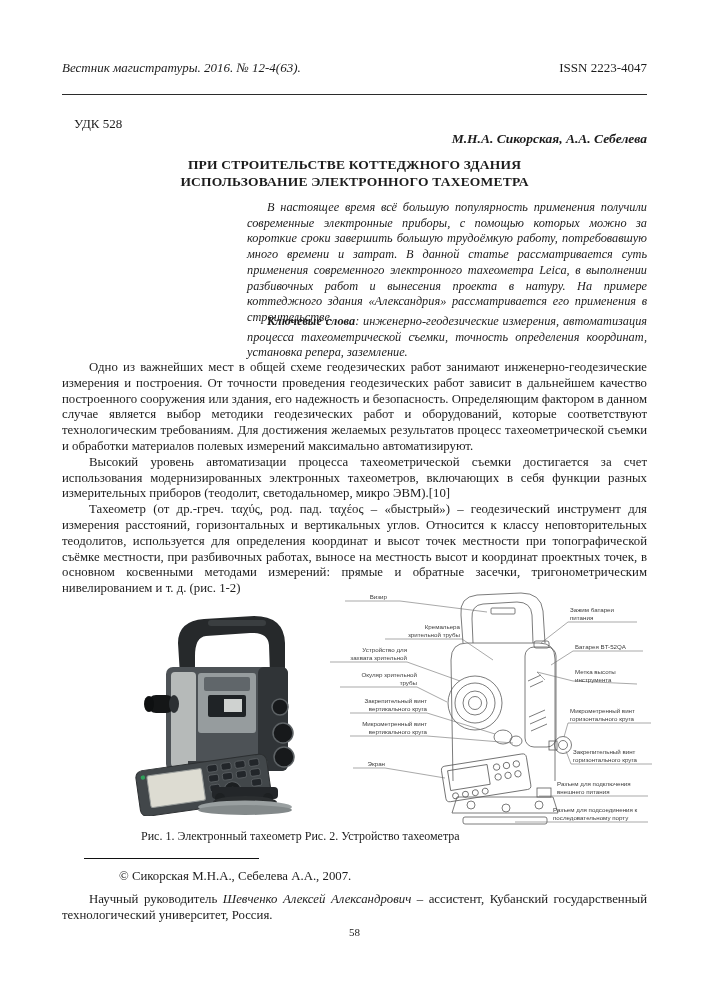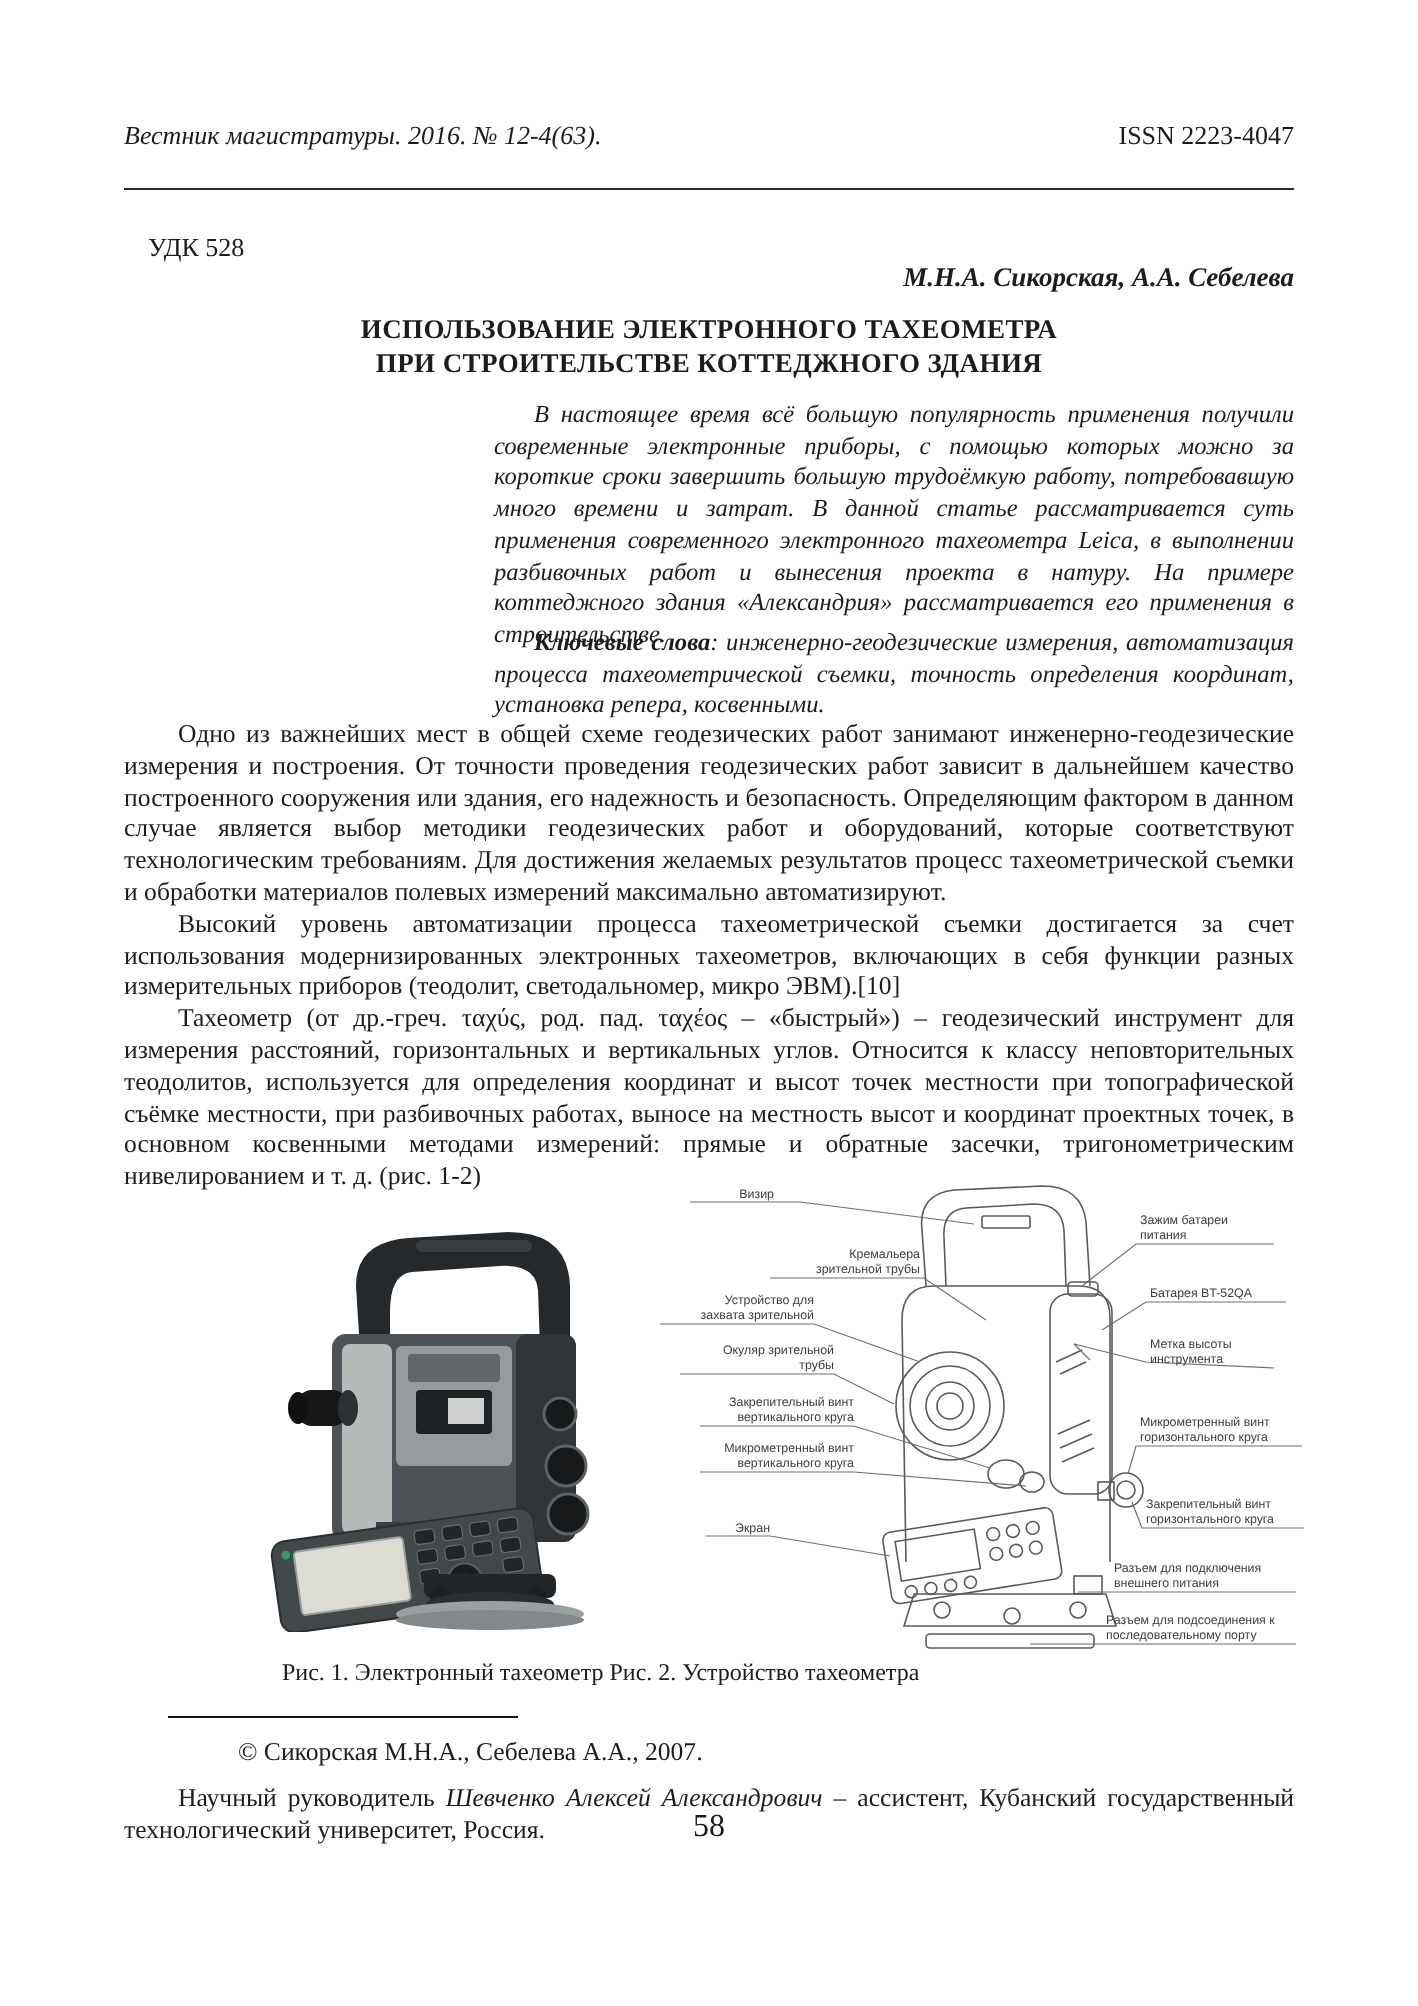--- a/index.html
+++ b/index.html
@@ -31,51 +31,51 @@
                line-height:15.8px; text-align:justify; }
   .body-text p { margin:0; text-indent:27px; }
   .fig1 { left:128px; top:611px; }
   .fig2 { left:325px; top:585px; }
   .fig-caption { left:141px; top:829px; font-size:12px; }
   .foot-rule { left:84px; top:858px; width:175px; border-top:1.5px solid #111; }
   .copyright { left:119px; top:869px; font-size:12.8px; }
   .supervisor { left:62px; top:892px; width:585px; font-size:12.8px;
                 line-height:15.8px; text-align:justify; text-indent:27px; }
   .sup-name { font-style:italic; }
-  .pageno { left:0; top:905px; width:709px; text-align:center; font-size:16px; }
+  .pageno { left:0; top:926px; width:709px; text-align:center; font-size:11px; }
   .diagram-label { font-family:"Liberation Sans","DejaVu Sans",sans-serif;
                    font-size:6.2px; fill:#3d3d3d; }
   .dline { stroke:#6e6e6e; stroke-width:0.6; fill:none; }
   .outline { stroke:#5a5a5a; stroke-width:0.8; fill:none; }
 </style>
 </head>
 <body>
 
 <div class="page">
 
   <div class="abs journal-header">
     <span class="journal-name">Вестник магистратуры. 2016. № 12-4(63).</span>
     <span class="issn">ISSN 2223-4047</span>
   </div>
   <div class="abs head-rule"></div>
 
   <div class="abs udc">УДК 528</div>
   <div class="abs authors">М.Н.А. Сикорская, А.А. Себелева</div>
 
   <div class="abs title">
+    <div>ПРИ СТРОИТЕЛЬСТВЕ КОТТЕДЖНОГО ЗДАНИЯ</div>
     <div>ИСПОЛЬЗОВАНИЕ ЭЛЕКТРОННОГО ТАХЕОМЕТРА</div>
-    <div>ПРИ СТРОИТЕЛЬСТВЕ КОТТЕДЖНОГО ЗДАНИЯ</div>
   </div>
 
   <div class="abs abstract">
     <p>В настоящее время всё большую популярность применения получили современные электронные приборы, с помощью которых можно за короткие сроки завершить большую трудоёмкую работу, потребовавшую много времени и затрат. В данной статье рассматривается суть применения современного электронного тахеометра Leica, в выполнении разбивочных работ и вынесения проекта в натуру. На примере коттеджного здания «Александрия» рассматривается его применения в строительстве.</p>
   </div>
 
   <div class="abs keywords">
-    <p><span class="kw-label">Ключевые слова</span><span>: инженерно-геодезические измерения, автоматизация процесса тахеометрической съемки, точность определения координат, установка репера, косвенными.</span></p>
+    <p><span class="kw-label">Ключевые слова</span><span>: инженерно-геодезические измерения, автоматизация процесса тахеометрической съемки, точность определения координат, установка репера, заземление.</span></p>
   </div>
 
   <div class="abs body-text">
     <p>Одно из важнейших мест в общей схеме геодезических работ занимают инженерно-геодезические измерения и построения. От точности проведения геодезических работ зависит в дальнейшем качество построенного сооружения или здания, его надежность и безопасность. Определяющим фактором в данном случае является выбор методики геодезических работ и оборудований, которые соответствуют технологическим требованиям. Для достижения желаемых результатов процесс тахеометрической съемки и обработки материалов полевых измерений максимально автоматизируют.</p>
     <p>Высокий уровень автоматизации процесса тахеометрической съемки достигается за счет использования модернизированных электронных тахеометров, включающих в себя функции разных измерительных приборов (теодолит, светодальномер, микро ЭВМ).[10]</p>
     <p>Тахеометр (от др.-греч. ταχύς, род. пад. ταχέος – «быстрый») – геодезический инструмент для измерения расстояний, горизонтальных и вертикальных углов. Относится к классу неповторительных теодолитов, используется для определения координат и высот точек местности при топографической съёмке местности, при разбивочных работах, выносе на местность высот и координат проектных точек, в основном косвенными методами измерений: прямые и обратные засечки, тригонометрическим нивелированием и т. д. (рис. 1-2)</p>
   </div>
 
   <svg class="abs fig1" width="195" height="205" viewBox="0 0 195 205">
     <rect width="195" height="205" fill="#ffffff"></rect>

